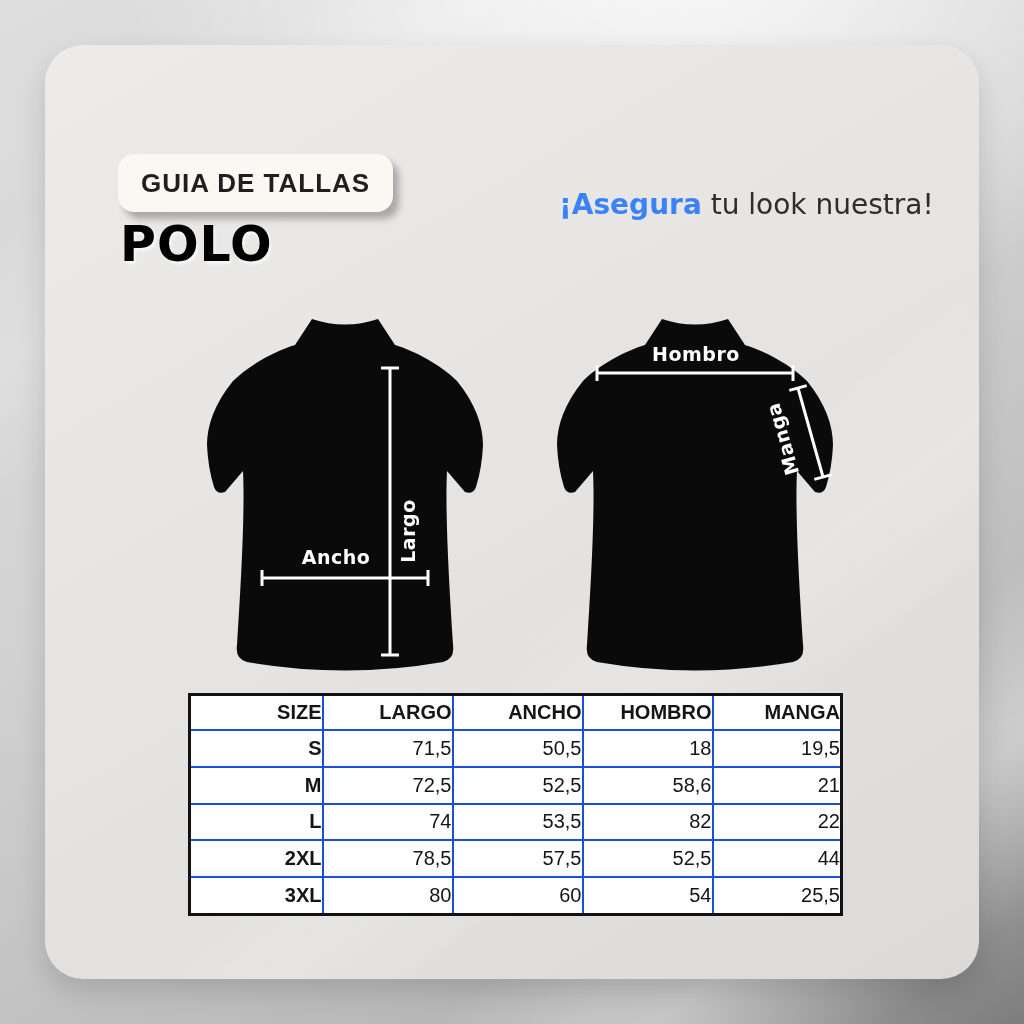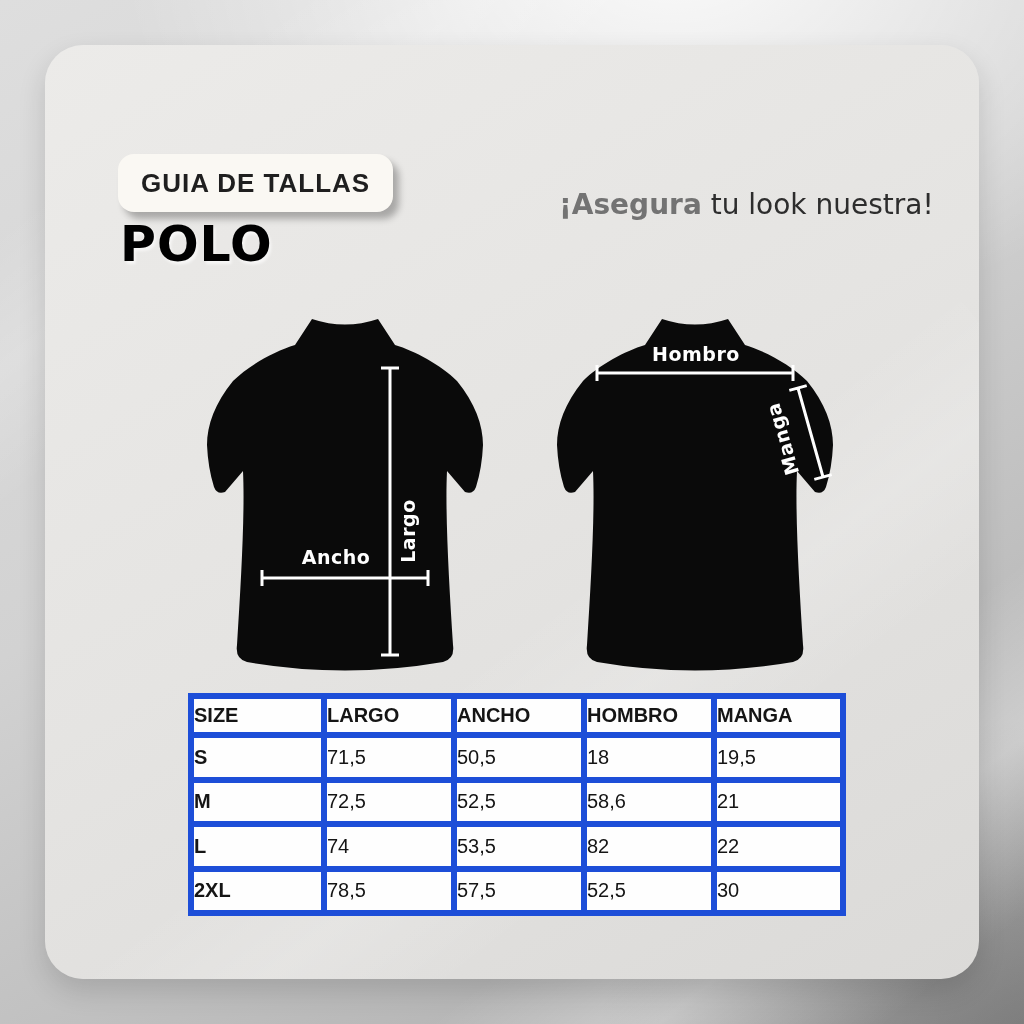--- a/index.html
+++ b/index.html
@@ -35,34 +35,34 @@
     position:absolute;left:120px;top:216px;
     font-family:"DejaVu Sans",sans-serif;
     font-size:49px;font-weight:800;letter-spacing:1px;color:#000000;
     text-shadow:2px 3px 3px rgba(255,255,255,0.65);
   }
   .intro{
     position:absolute;left:559px;top:186px;width:420px;
     font-family:"DejaVu Sans",sans-serif;
     font-size:28px;line-height:37px;color:#2d2d2d;font-weight:400;
   }
-  .intro .b{font-weight:700;color:#737373;margin-top:24px;}
+  .intro .b{font-weight:700;color:#3b82f6;margin-top:24px;}
   .fig{position:absolute;width:322px;height:388px;}
   .fig-front{left:185px;top:303px;}
   .fig-back{left:535px;top:303px;}
   .measure-line{stroke:#ffffff;stroke-width:3;stroke-linecap:butt;fill:none;}
   .measure-label{fill:#ffffff;font-family:"DejaVu Sans",sans-serif;font-weight:700;font-size:19px;letter-spacing:0.5px;}
   .size-table{
     position:absolute;left:188px;top:693px;width:652px;height:223px;
     border-collapse:collapse;table-layout:fixed;background:#fefefe;
     border:3px solid #121212;
     font-size:20px;color:#151515;
   }
   .size-table th,.size-table td{
-    border:6px solid #1d4ed8;text-align:left;vertical-align:middle;padding:0;
+    border:2px solid #1d4ed8;text-align:right;vertical-align:middle;padding:0;
   }
   .size-table th{font-weight:700;font-size:20px;height:33px;}
   .size-table td{height:30px;}
   .size-table td.size-col{font-weight:700;}
 </style>
 </head>
 <body>
 
 <div class="streak streak-b"></div>
 <div class="streak streak-a"></div>
@@ -160,16 +160,23 @@
       <td>74</td>
       <td>53,5</td>
       <td>82</td>
       <td>22</td>
     </tr>
     <tr>
       <td class="size-col">2XL</td>
       <td>78,5</td>
       <td>57,5</td>
       <td>52,5</td>
-      <td>30</td>
+      <td>44</td>
+    </tr>
+    <tr>
+      <td class="size-col">3XL</td>
+      <td>80</td>
+      <td>60</td>
+      <td>54</td>
+      <td>25,5</td>
     </tr>
   </tbody>
 </table>
 
 </body></html>

